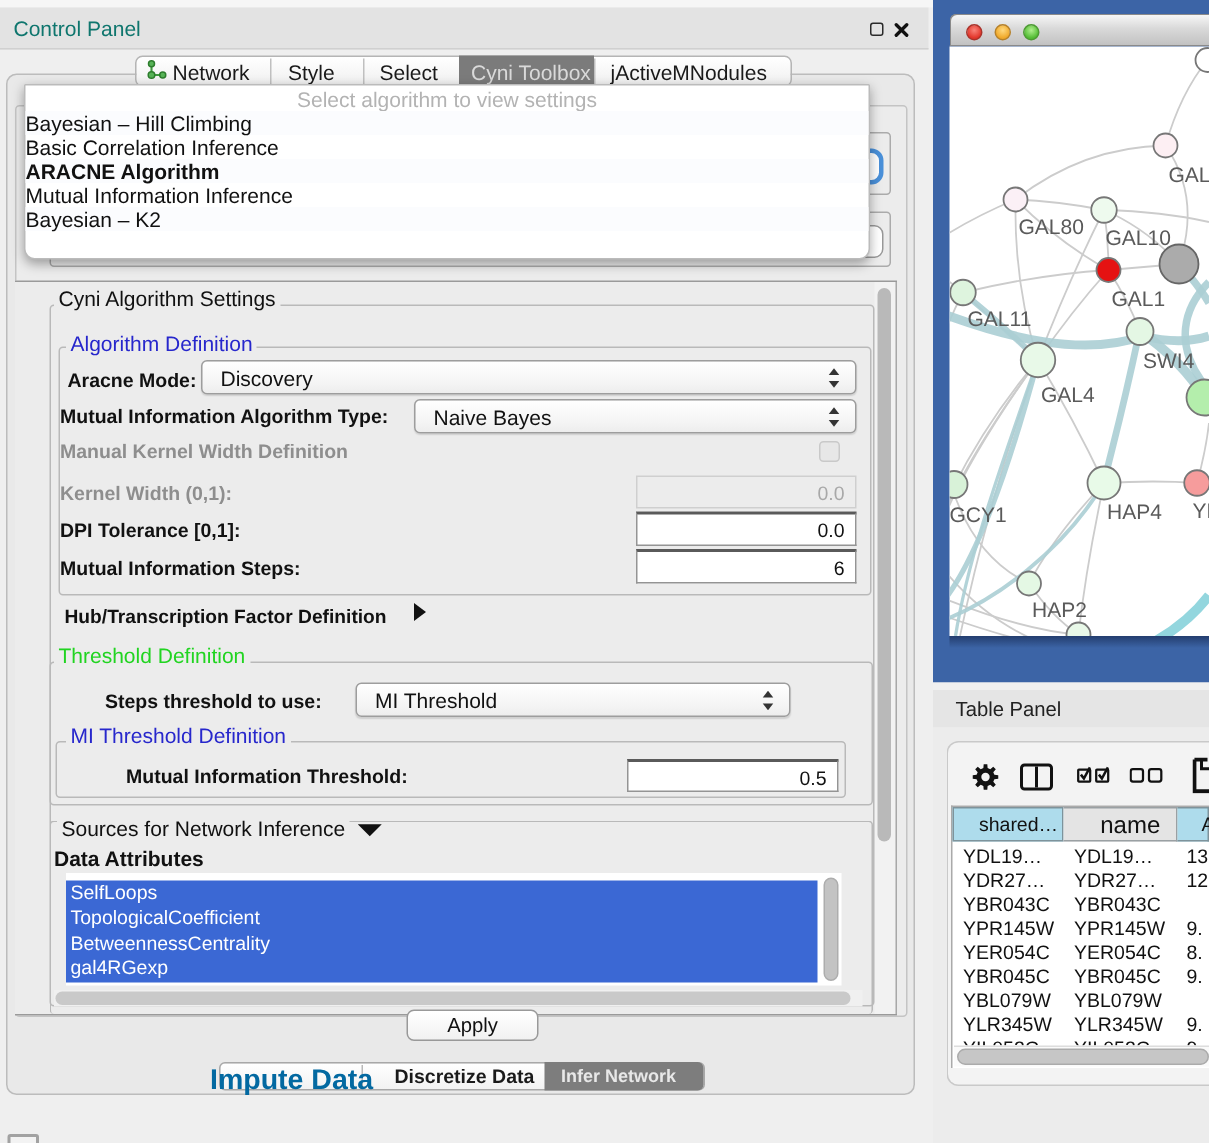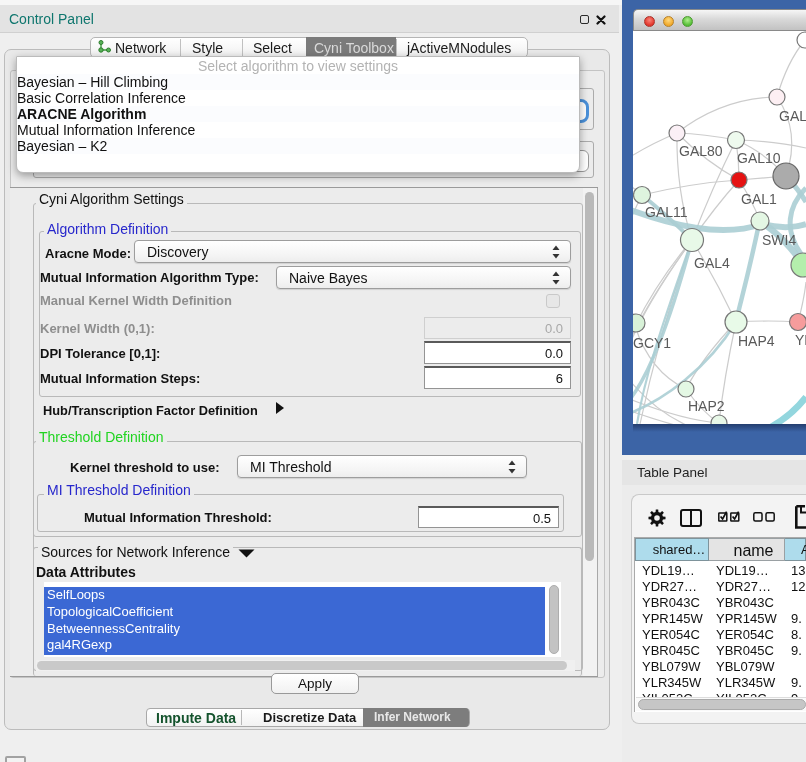--- a/index.html
+++ b/index.html
@@ -90,21 +90,21 @@
 <div class="abs field" style="left:424px;top:366px;width:147px;height:23px;">6</div>
 
 <div class="abs b" style="left:43px;top:403px;font-size:12.8px;color:#111;">Hub/Transcription Factor Definition</div>
 <svg class="abs" style="left:274px;top:401px;" width="12" height="14" viewBox="0 0 12 14">
     <path d="M2 1 L10 7 L2 13 Z" fill="#111"></path>
   </svg>
 
 <div class="abs" style="left:33px;top:441px;width:549px;height:96px;border:1px solid #b9b9b9;border-radius:3px;"></div>
 <div class="abs" style="left:36px;top:429px;background:#ececec;padding:0 3px;font-size:14px;color:#21d421;">Threshold Definition</div>
 
-<div class="abs b" style="left:70px;top:460px;font-size:13px;color:#111;">Kernel threshold to use:</div>
+<div class="abs b" style="left:70px;top:460px;font-size:13px;color:#111;">Steps threshold to use:</div>
 <div class="abs combo" style="left:237px;top:455px;width:290px;height:23px;"></div>
 <div class="abs" style="left:250px;top:459px;font-size:14px;color:#111;">MI Threshold</div>
 <svg class="abs" style="left:507px;top:460px;" width="10" height="14" viewBox="0 0 10 14">
     <path d="M5 0.5 L8.5 5 L1.5 5 Z" fill="#333"></path>
     <path d="M5 13.5 L8.5 9 L1.5 9 Z" fill="#333"></path>
   </svg>
 
 <div class="abs" style="left:37px;top:494px;width:527px;height:38px;border:1px solid #b9b9b9;border-radius:3px;"></div>
 <div class="abs" style="left:44px;top:482px;background:#ececec;padding:0 3px;font-size:14px;color:#2727cc;">MI Threshold Definition</div>
 <div class="abs b" style="left:48px;top:510px;font-size:13px;color:#111;margin-left:36px;">Mutual Information Threshold:</div>
@@ -123,21 +123,21 @@
 <div class="abs" style="left:549px;top:585px;width:10px;height:69px;background:#c3c3c3;border:1px solid #adadad;border-radius:6px;"></div>
 
 <div class="abs" style="left:36px;top:660px;width:539px;height:11px;background:#f0f0f0;"></div>
 <div class="abs" style="left:37px;top:661px;width:530px;height:9px;background:#c9c9c9;border-radius:5px;"></div>
 
 <div class="abs" style="left:271px;top:673px;width:88px;height:21px;background:linear-gradient(#ffffff,#f1f1f1);border:1px solid #999;border-radius:5px;text-align:center;font-size:13.5px;color:#111;padding-top:2px;">Apply</div>
 
 <div class="abs" style="left:146px;top:708px;width:324px;height:19px;background:linear-gradient(#ffffff,#f2f2f2);border:1px solid #a8a8a8;border-radius:4px;"></div>
 <div class="abs" style="left:241px;top:710px;width:1px;height:15px;background:#b8b8b8;"></div>
 <div class="abs" style="left:363px;top:708px;width:106px;height:19px;background:#7d7d7d;border-radius:0 4px 4px 0;"></div>
-<div class="abs b" style="left:156px;top:710px;font-size:14px;color:#14532d;">Impute Data</div>
+<div class="abs b" style="left:140px;top:710px;font-size:19px;color:#0369a1;">Impute Data</div>
 <div class="abs b" style="left:252px;top:710px;font-size:13px;color:#1a1a1a;padding-left:11px;">Discretize Data</div>
 <div class="abs b" style="left:374px;top:710px;font-size:12px;color:#e8e8e8;">Infer Network</div>
 
 <div class="abs" style="left:5px;top:756px;width:21px;height:12px;background:#f3f3f3;border:2px solid #a2a2a2;border-radius:2px;"></div>
 
 <div class="abs" style="left:16px;top:56px;width:564px;height:117px;background:#fff;border:1px solid #bbb;border-radius:1px 1px 7px 7px;box-shadow:0 3px 8px rgba(0,0,0,0.35);"></div>
 <div class="abs" style="left:16px;top:58px;width:564px;text-align:center;font-size:14px;color:#b3b3b3;">Select algorithm to view settings</div>
 <div class="abs" style="left:17px;top:74px;width:562px;font-size:14px;color:#111;line-height:16px;">
 <div style="background:#fbfcfe;">Bayesian – Hill Climbing</div>
 <div>Basic Correlation Inference</div>

